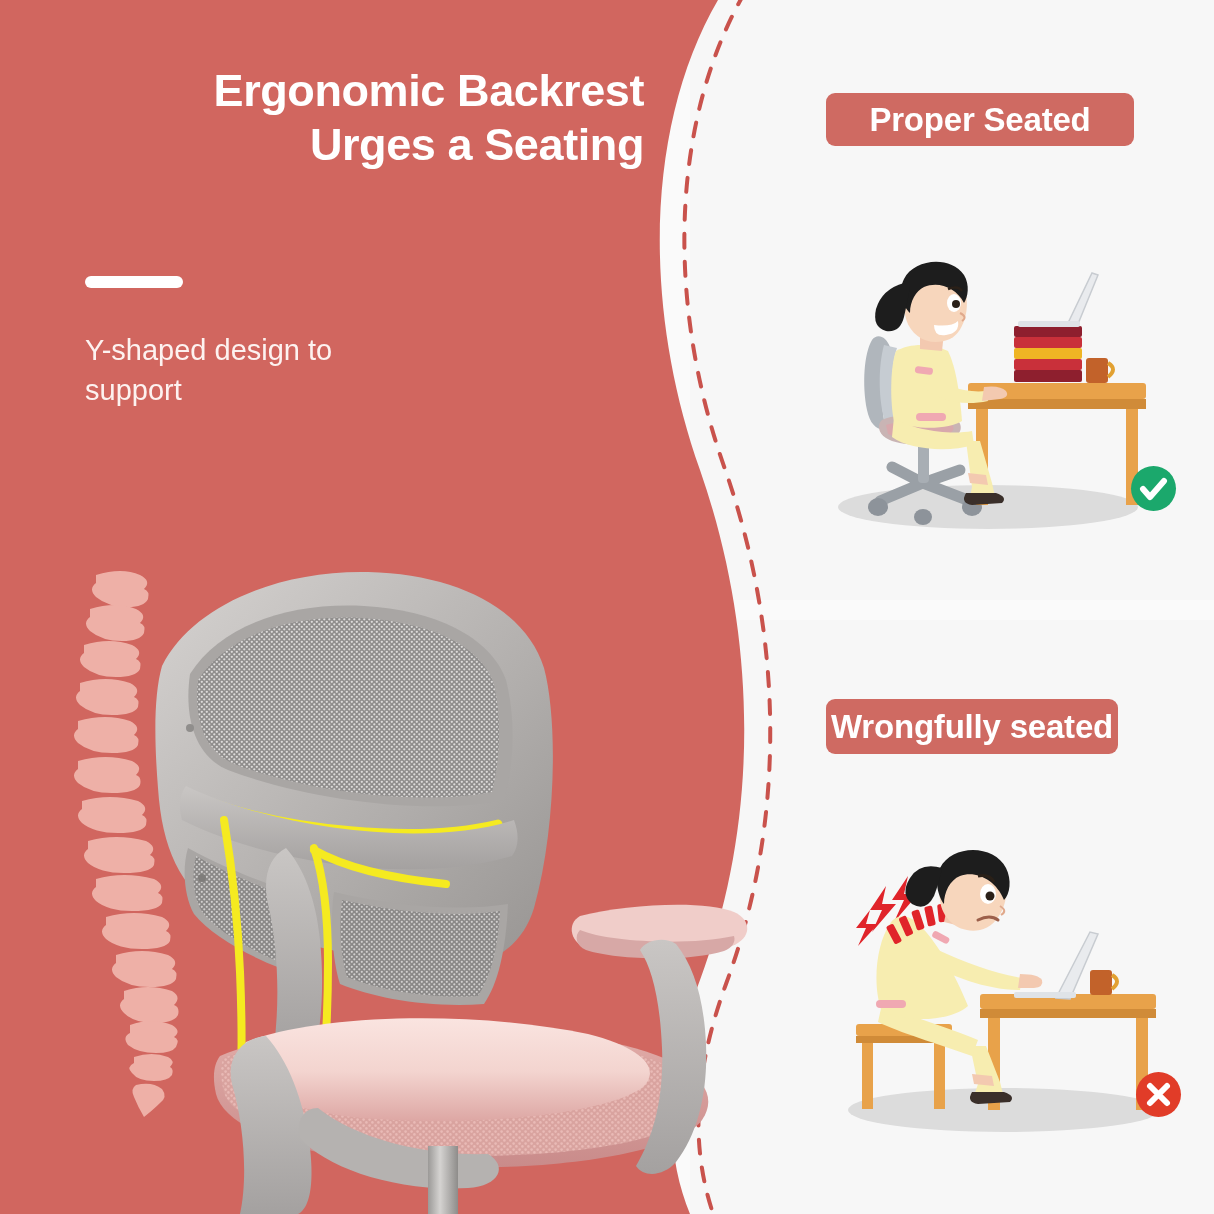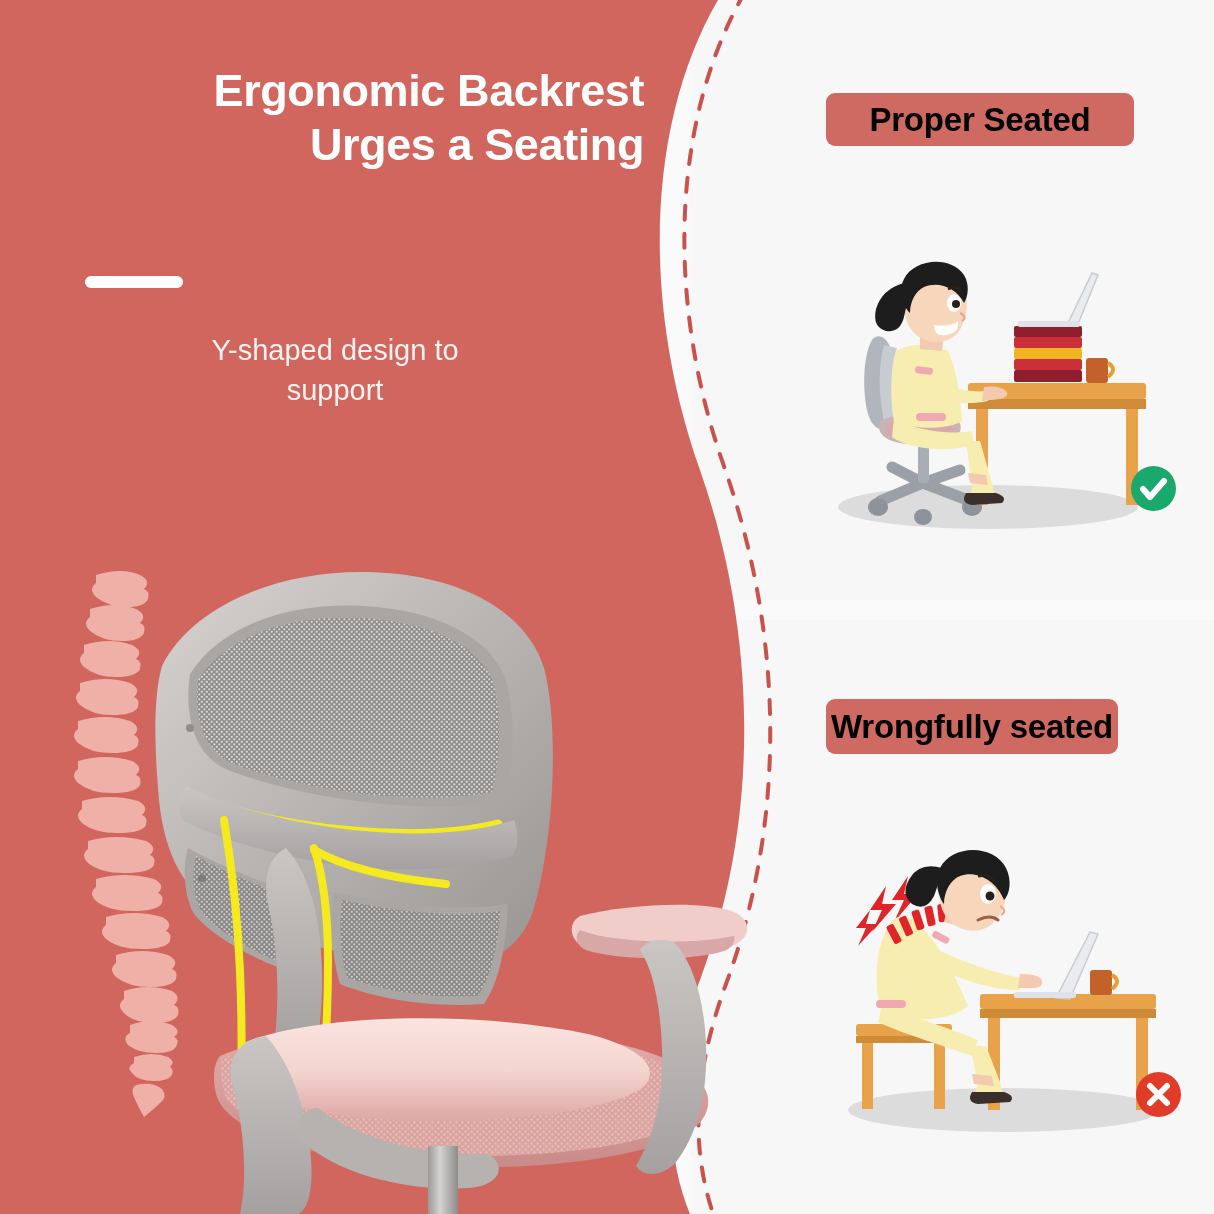--- a/index.html
+++ b/index.html
@@ -30,25 +30,25 @@
   }
   #headline .l{display:block;white-space:nowrap;}
   #rule{
     position:absolute;left:85px;top:276px;width:98px;height:12px;
     background:#ffffff;border-radius:6px;
   }
   #subhead{
     position:absolute;left:85px;top:330px;width:500px;
     color:#fdf2f0;font-size:29px;line-height:1.38;font-weight:normal;
   }
-  #subhead .l{display:block;text-align:center;}
+  #subhead .l{display:block;}
 
   
   .badge{
-    position:absolute;background:#cf6a62;color:#000000;
+    position:absolute;background:#cf6a62;color:#ffffff;
     font-weight:bold;border-radius:9px;
     display:flex;align-items:center;justify-content:center;
     letter-spacing:-0.2px;
   }
   #badge-proper{left:826px;top:93px;width:308px;height:53px;font-size:33px;}
   #badge-wrong{left:826px;top:699px;width:292px;height:55px;font-size:33px;}
 
   
   .status-icon{position:absolute;width:45px;height:45px;border-radius:50%;}
   #icon-check{left:1131px;top:466px;background:#1ba86c;}

